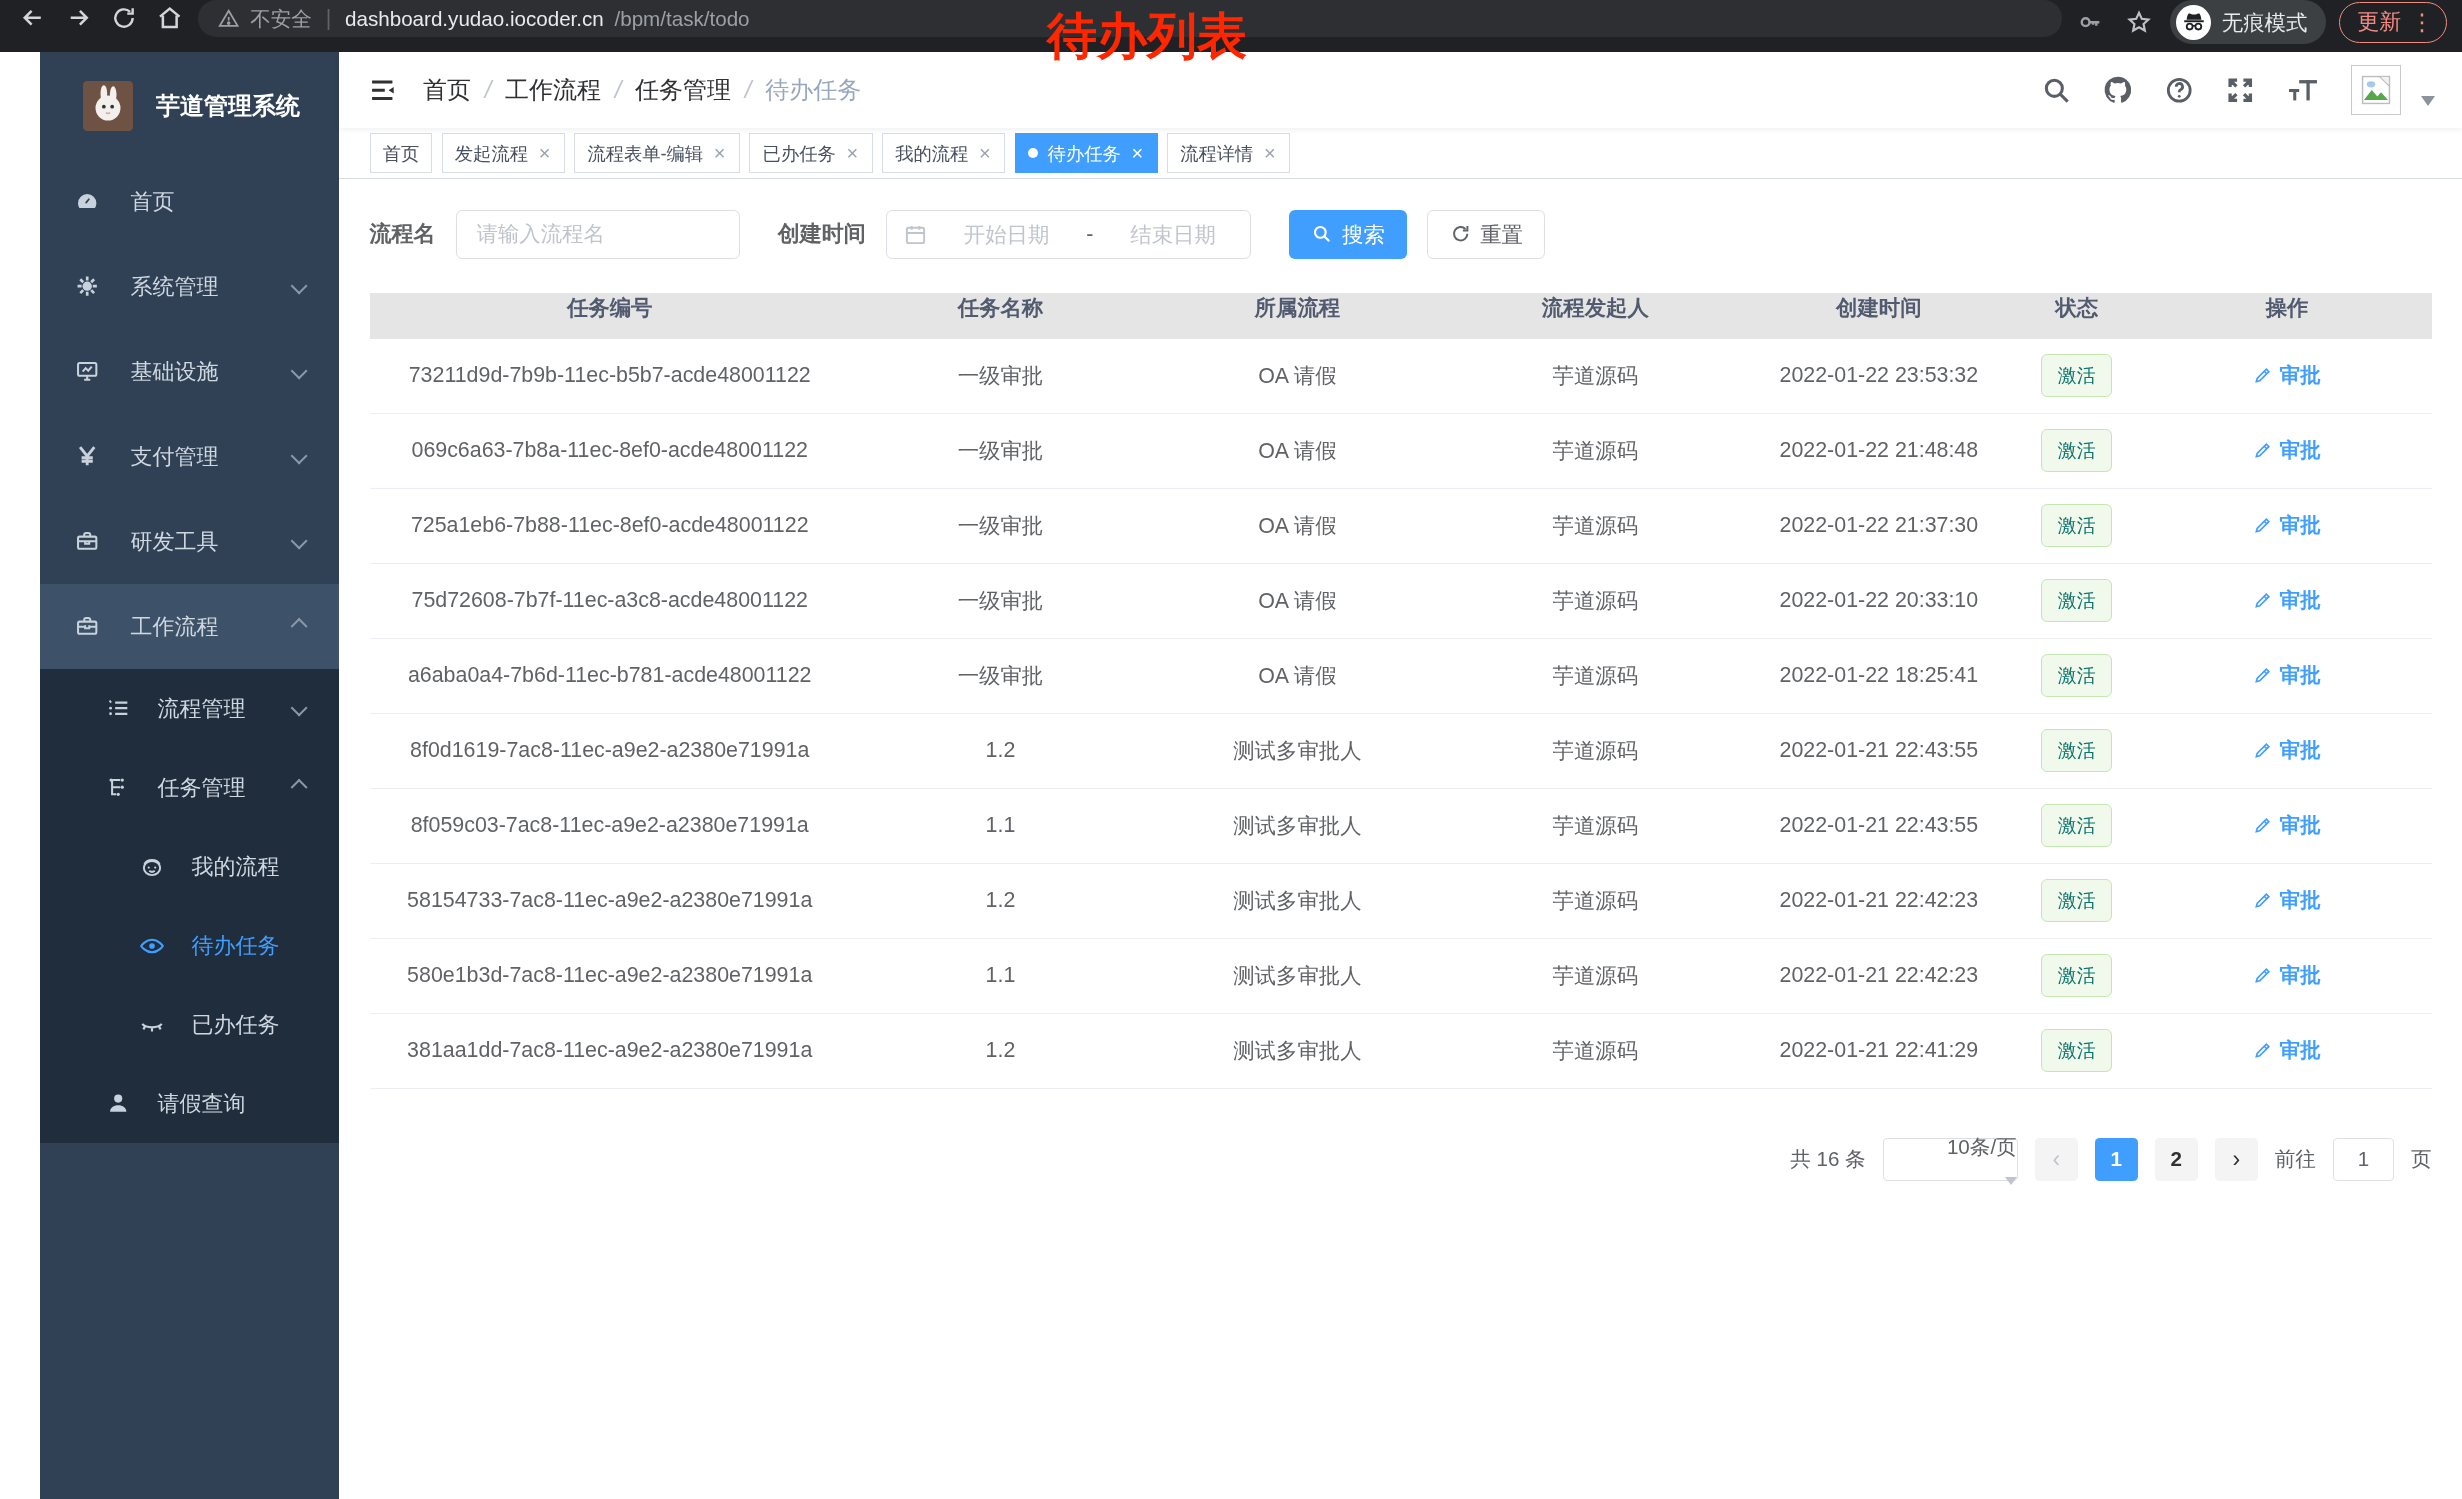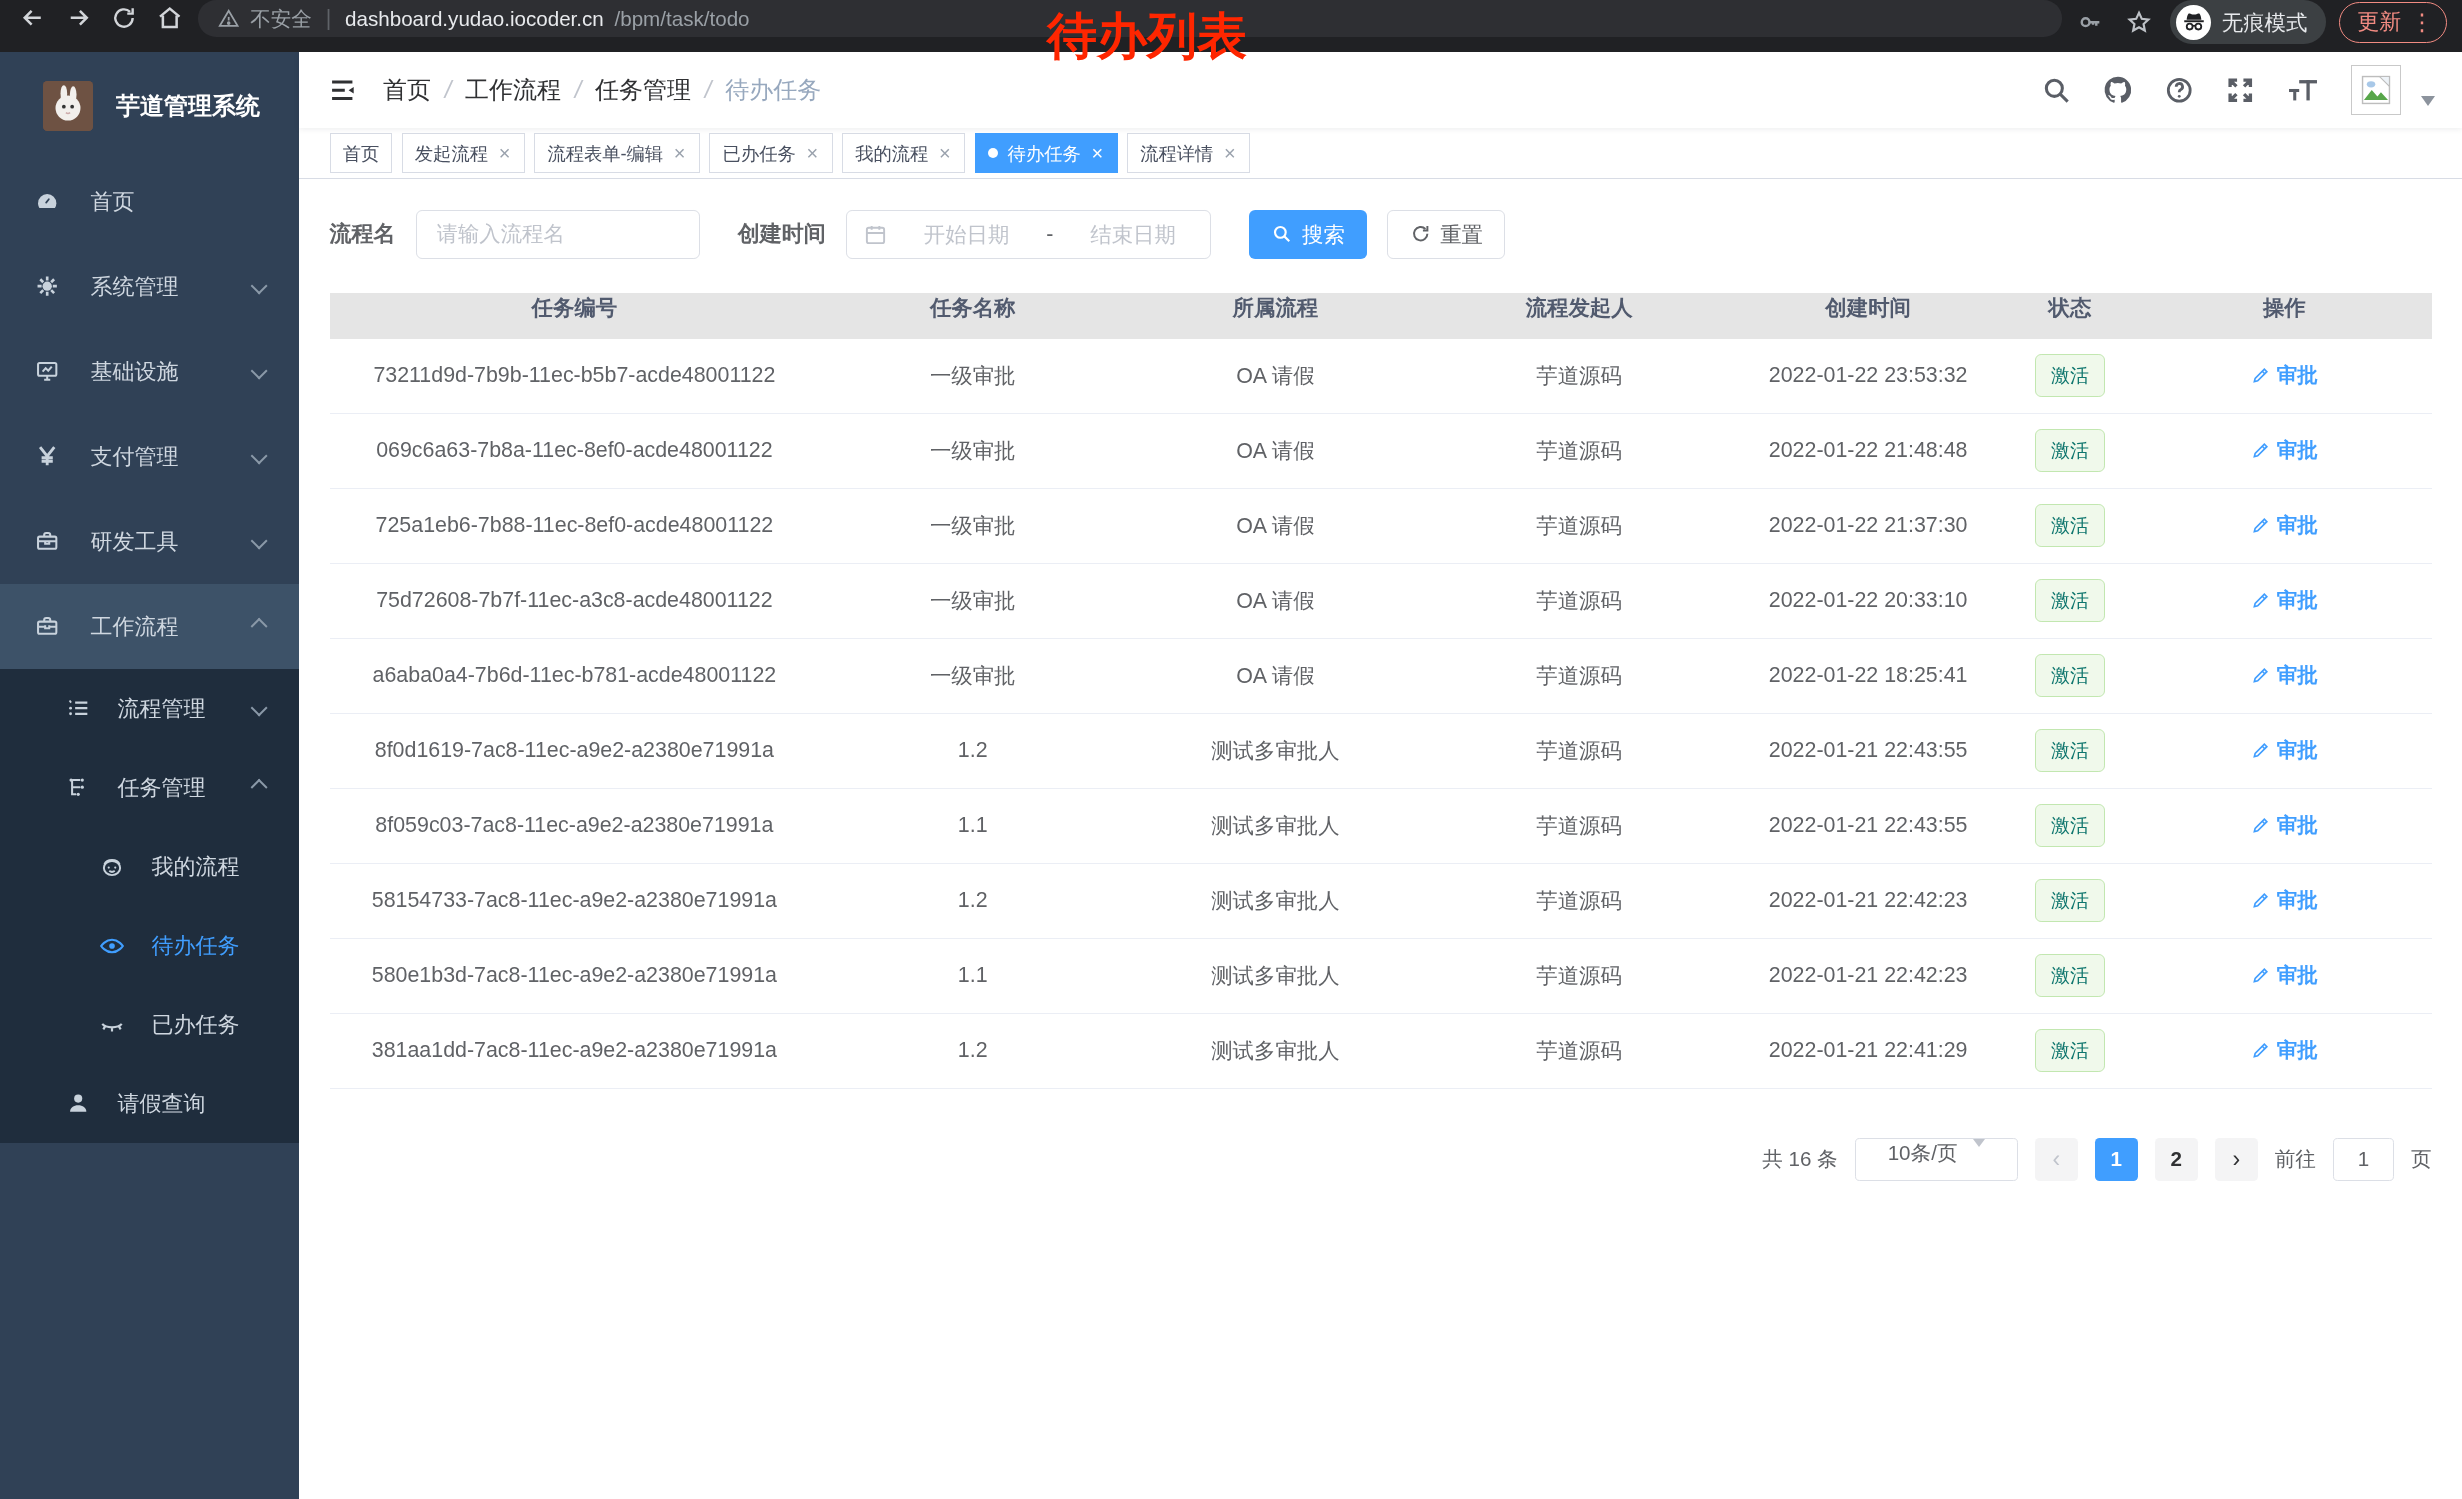--- a/index.html
+++ b/index.html
@@ -26,21 +26,21 @@
   .dots { font-size:23px; letter-spacing:0; }
 
   
   .annotation { position:absolute; left:1047px; top:3.1px; font-size:50px; font-weight:600;
                 color:#ff2600; z-index:60; white-space:nowrap; }
 
   
   .app { position:absolute; top:52px; left:0; right:0; bottom:0; display:flex; }
 
   
-  .sidebar { width:299px; flex:0 0 299px; background:#304156; color:#cfd7e0; overflow:hidden; }
+  .sidebar { width:299px; flex:0 0 299px; background:#304156; color:#cfd7e0; overflow:hidden;margin-left:40px; }
   .logo-row { height:107px; display:flex; align-items:center; padding-left:43px; gap:23px; }
   .logo-img { width:50px; height:50px; border-radius:4.6px; background:#6b4f3f; overflow:hidden; flex:0 0 auto; }
   .logo-title { color:#fff; font-size:24px; font-weight:700; }
   .side-item { height:85px; display:flex; align-items:center; padding-left:34px; gap:30.5px;
                font-size:22px; cursor:pointer; }
   .side-item .s-icon { width:26px; display:flex; justify-content:center; color:#c8d2dc; }
   .side-item.parent-open { background:#3d5268; }
   .chev { width:12.2px; height:12.2px; border-right:2.3px solid #8a99a8; border-bottom:2.3px solid #8a99a8;
           margin-left:auto; margin-right:34px; flex:0 0 auto; }
   .chev.down { transform:rotate(45deg); }
@@ -103,22 +103,22 @@
   .col-id { width:23.3%; } .col-name { width:14.6%; } .col-proc { width:14.2%; }
   .col-starter { width:14.7%; } .col-time { width:12.8%; } .col-status { width:6.4%; }
   .col-action { width:14%; }
   .tag-success { display:inline-flex; align-items:center; height:43px; padding:0 15.3px; border-radius:6.1px;
                  background:#f0f9eb; border:0.8px solid #c2e7b0; color:#0f766e; font-size:19px; }
   .link { color:#409eff; display:inline-flex; align-items:center; gap:6.1px; cursor:pointer; font-size:20.6px;font-weight:bold; }
 
   
   .pager { display:flex; justify-content:flex-end; align-items:center; gap:17px; margin-top:49px;
            font-size:20.6px; color:#606266; }
-  .pg-select { width:163px; height:43px; border:0.8px solid #dcdfe6; border-radius:4.6px; display:flex;
-               align-items:flex-start; justify-content:center; gap:15.3px; color:#606266; cursor:pointer; }
+  .pg-select { width:135px; height:43px; border:0.8px solid #dcdfe6; border-radius:4.6px; display:flex;
+               align-items:flex-end; justify-content:center; gap:15.3px; color:#606266; cursor:pointer;flex-direction:column; }
   .pg-caret { width:0; height:0; border-left:6.9px solid transparent; border-right:6.9px solid transparent;
               border-top:8.4px solid #c0c4cc; }
   .pg-btn { min-width:43px; height:43px; border:none; border-radius:4.6px; background:#f4f4f5; color:#303133;
             font-size:20.6px; display:inline-flex; align-items:center; justify-content:center; cursor:pointer;
             font-family:"Liberation Sans",sans-serif; font-weight:700; }
   .pg-btn.arrow { color:#c0c4cc; font-weight:400; font-size:23px; }
   .pg-btn.arrow.next { color:#303133; }
   .pg-btn.active { background:#409eff; color:#fff; }
   .goto-input { width:61px; height:43px; border:0.8px solid #dcdfe6; border-radius:4.6px; text-align:center;
                 font-size:20.6px; color:#606266; outline:none; font-family:"Liberation Sans",sans-serif; }

